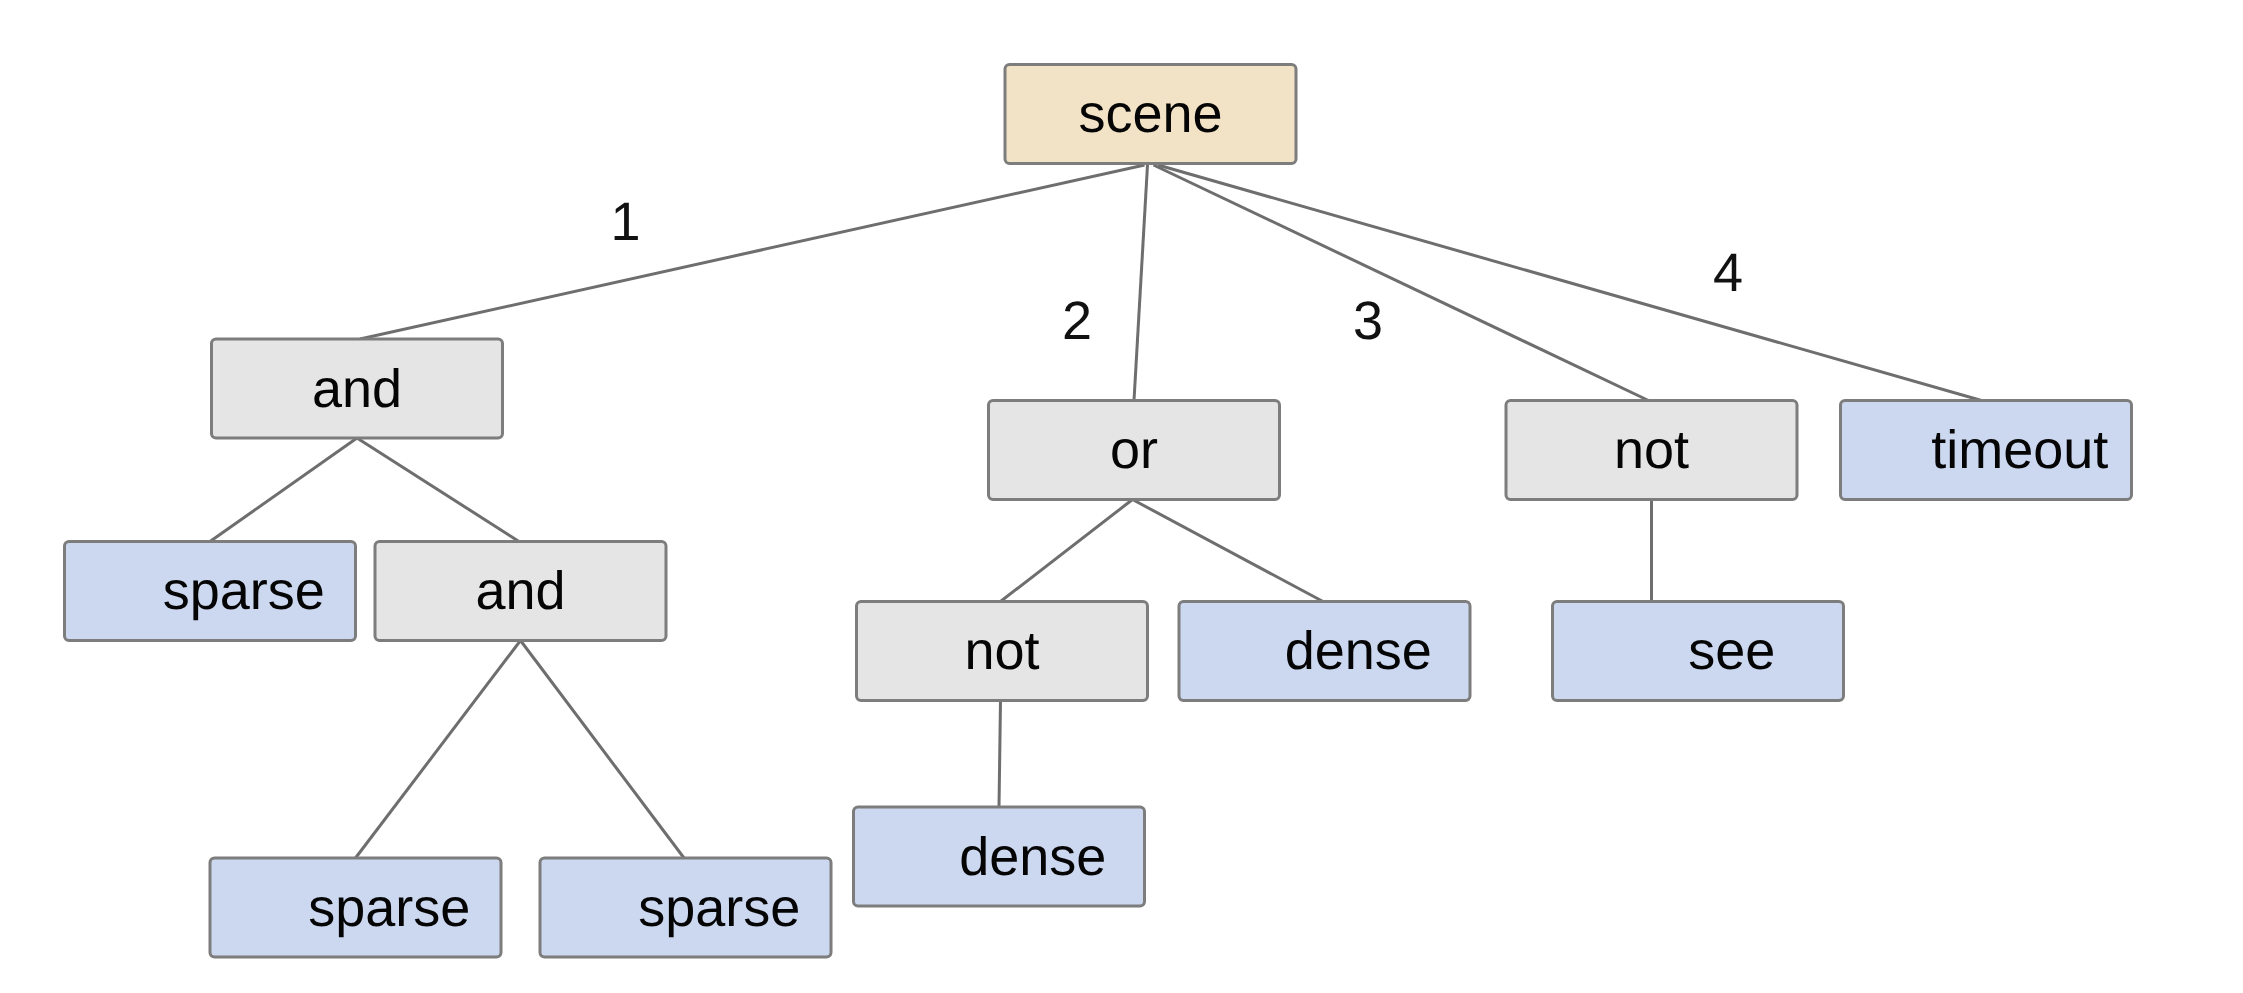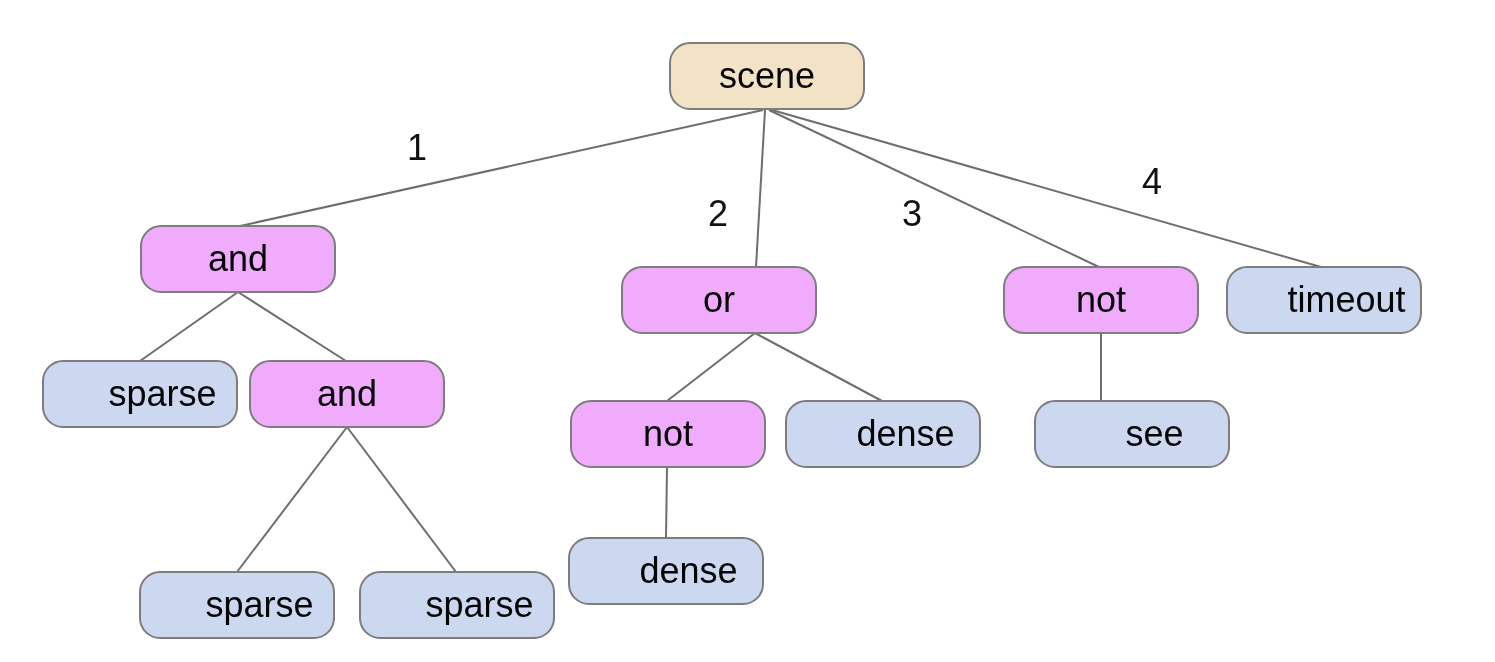--- a/index.html
+++ b/index.html
@@ -4,26 +4,26 @@
 <style>
   html,body{margin:0;padding:0;background:#ffffff;}
   .canvas{
     position:relative;width:1495px;height:662px;background:#ffffff;
     font-family:"Liberation Sans",sans-serif;overflow:hidden;
   }
   .edges{position:absolute;left:0;top:0;width:1495px;height:662px;}
   .edges line{stroke:#6e6e6e;stroke-width:2;}
   .node{
     position:absolute;width:196px;height:68px;box-sizing:border-box;
-    border:2px solid #7d7d7d;border-radius:21px;
+    border:2px solid #7d7d7d;border-radius:4px;
     display:flex;align-items:center;justify-content:center;
     font-size:36px;color:#050505;line-height:1;
   }
   .node.root{background:#f3e3c6;}
-  .node.op{background:#f0abfc;}
+  .node.op{background:#e5e5e5;}
   .node.leaf{background:#ccd8f0;padding-left:45px;}
   .edge-label{
     position:absolute;transform:translate(-50%,-50%);
     font-size:36px;color:#111111;
   }
 </style>
 </head>
 <body>
 
 <div class="canvas">
@@ -49,21 +49,21 @@
   <span class="edge-label" style="left:1152px;top:182px">4</span>
 
   <div class="node root" style="left:669px;top:42px">
     <span>scene</span>
   </div>
 
   <div class="node op" style="left:140px;top:225px">
     <span>and</span>
   </div>
 
-  <div class="node op" style="left:621px;top:266px">
+  <div class="node op" style="left:658px;top:266px">
     <span>or</span>
   </div>
 
   <div class="node op" style="left:1003px;top:266px">
     <span>not</span>
   </div>
 
   <div class="node leaf" style="left:1226px;top:266px">
     <span>timeout</span>
   </div>

